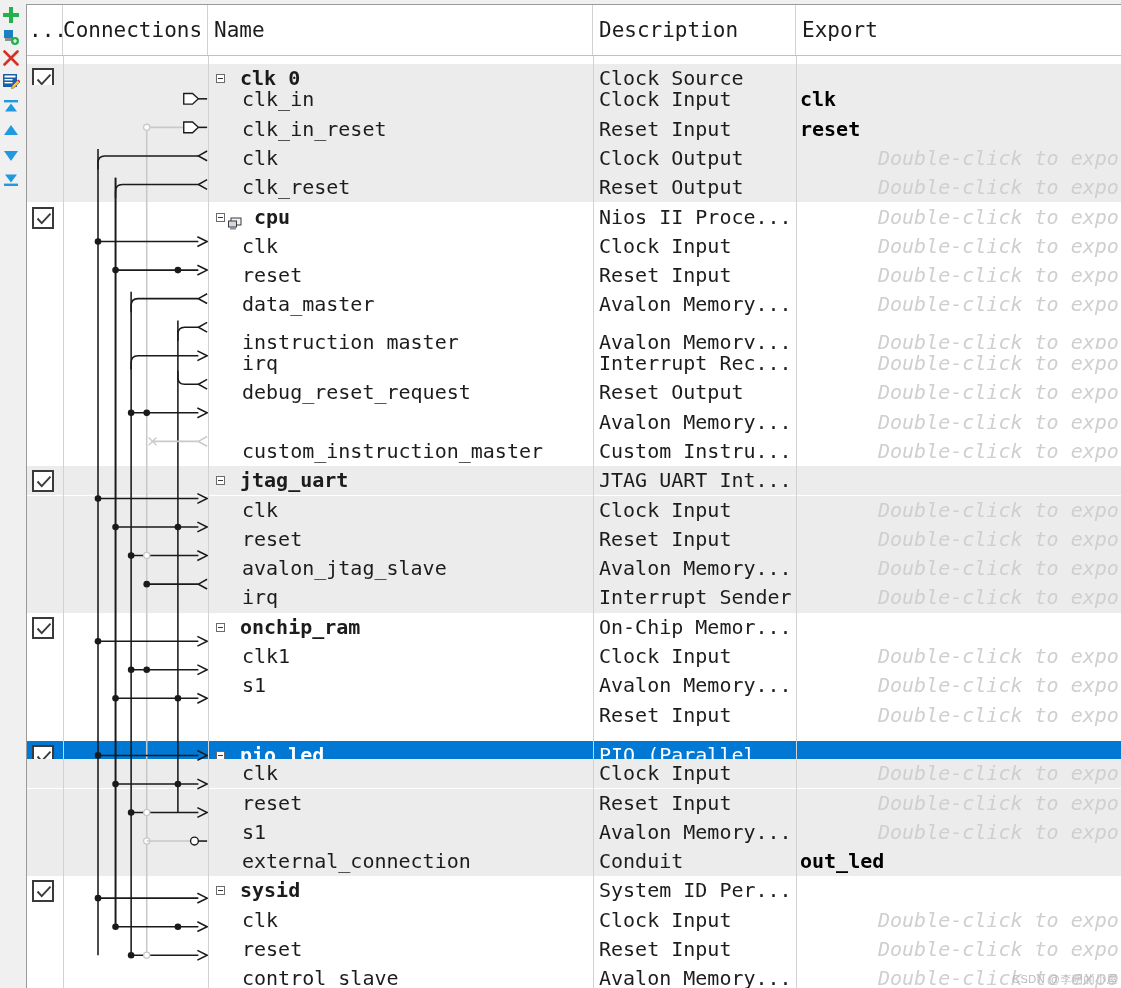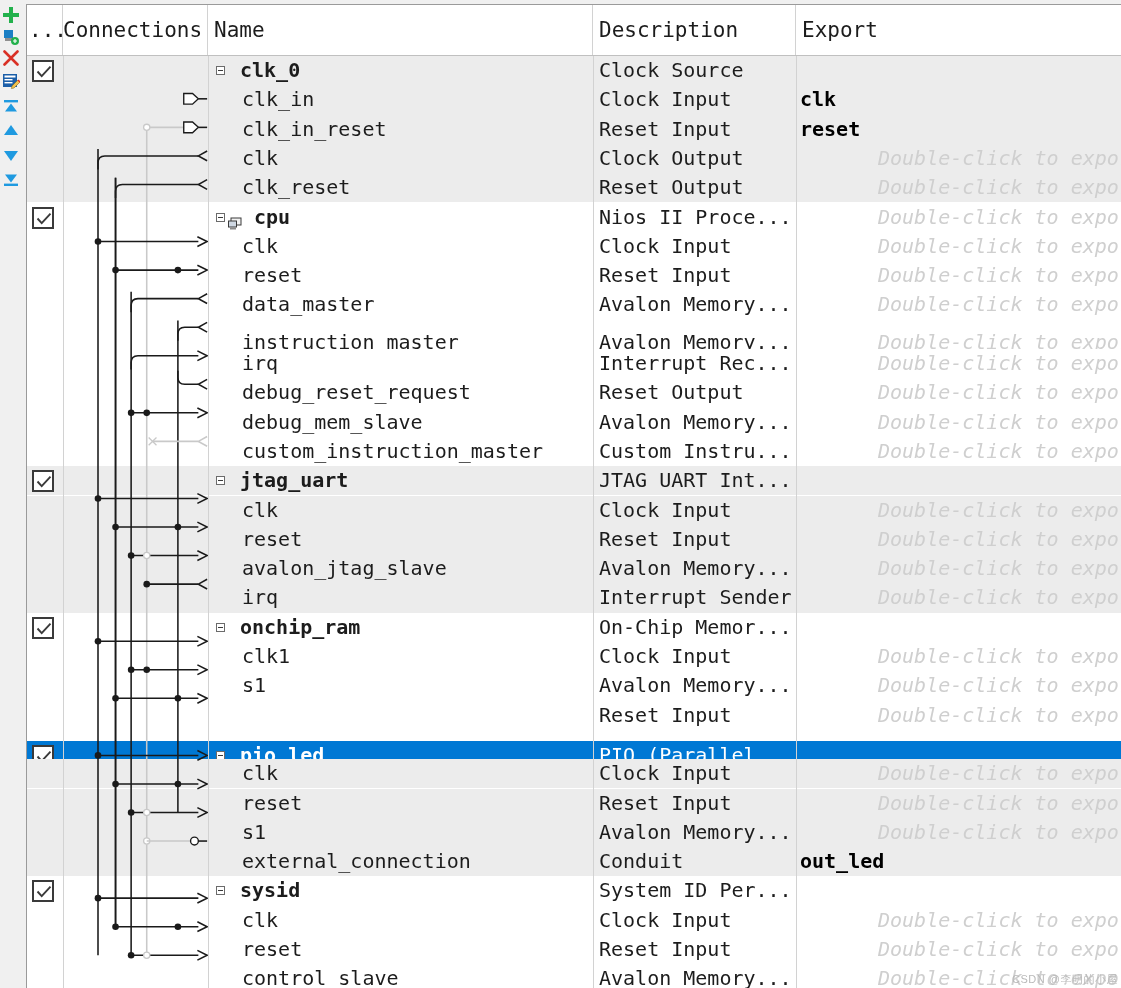--- a/index.html
+++ b/index.html
@@ -140,21 +140,21 @@
 
     <div class="thead">
       <div class="th c0">...</div>
       <div class="th c2">Name</div>
       <div class="th c1">Connections</div>
       <div class="th c3">Description</div>
       <div class="th c4">Export</div>
     </div>
 
     <div class="tbody" id="tbody">
-        <div class="row" style="top: 0px;">
+        <div class="row" style="top: 8px;">
           <div class="cellbg bg-gray" style="left: 0px; width: 1095px;"></div>
           <div class="cell c-chk">
             <span class="chk">
               <svg width="18" height="18" viewBox="0 0 18 18">
                 <path d="M2.5 8.5l4.2 4.6L15.5 3.6" stroke="#3a3a3a" stroke-width="1.9" fill="none"></path>
               </svg>
             </span>
           </div>
           <div class="cell c-conn"></div>
           <div class="cell c-name"><span class="exp-box"></span><span class="name-mod" style="padding-left:26px">clk_0</span></div>
@@ -256,21 +256,20 @@
           <div class="cell c-chk"></div>
           <div class="cell c-conn"></div>
           <div class="cell c-name"><span class="name-port">debug_reset_request</span></div>
           <div class="cell c-desc">Reset Output</div>
           <div class="cell c-exp"><span class="exp-hint">Double-click to expor</span></div>
         </div>
         <div class="row" style="top: 351.6px;">
           <div class="cellbg bg-white" style="left: 0px; width: 1095px;"></div>
           <div class="cell c-chk"></div>
           <div class="cell c-conn"></div>
-          <div class="cell c-name"><span class="name-port">debug_mem_slave</span></div>
           <div class="cell c-desc">Avalon Memory...</div>
           <div class="cell c-exp"><span class="exp-hint">Double-click to expor</span></div>
         </div>
         <div class="row" style="top: 380.9px;">
           <div class="cellbg bg-white" style="left: 0px; width: 1095px;"></div>
           <div class="cell c-chk"></div>
           <div class="cell c-conn"></div>
           <div class="cell c-desc">Custom Instru...</div>
           <div class="cell c-name"><span class="name-port">custom_instruction_master</span></div>
           <div class="cell c-exp"><span class="exp-hint">Double-click to expor</span></div>

